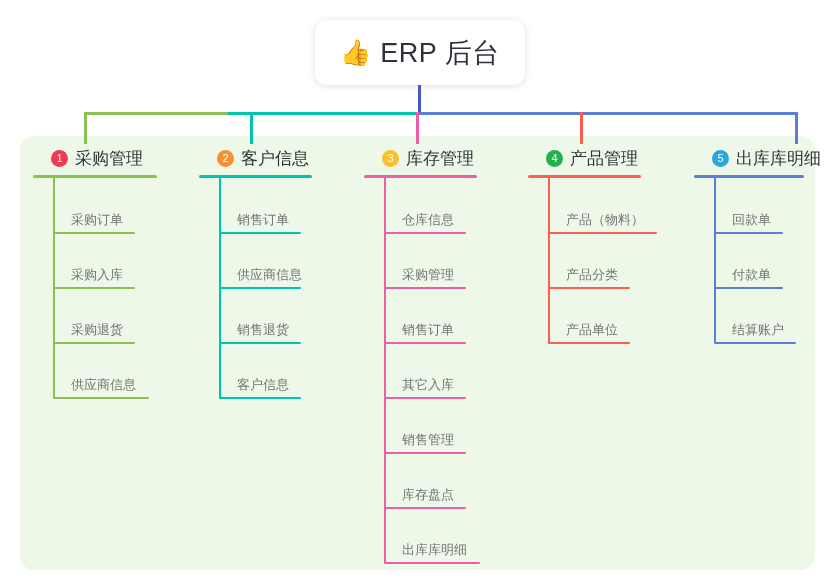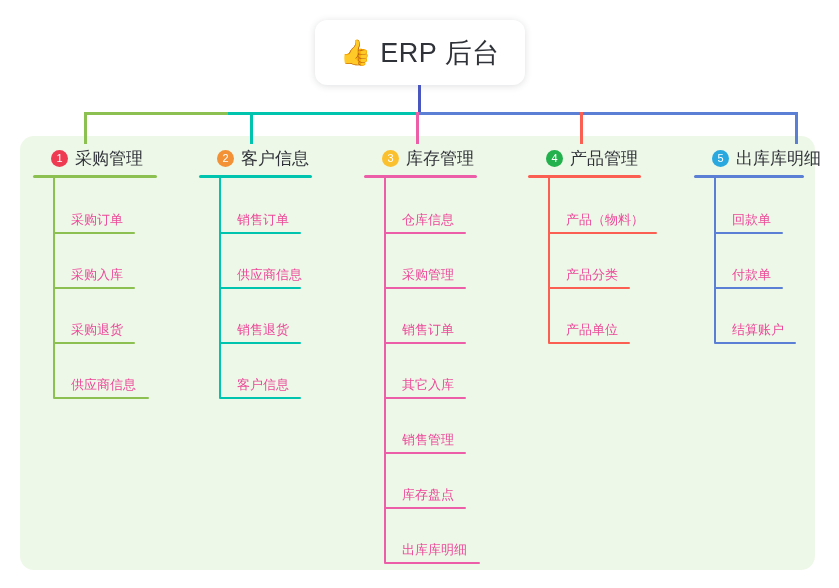--- a/index.html
+++ b/index.html
@@ -112,21 +112,21 @@
     top: 33px;
     width: 2px;
   }
 
   .leaf {
     position: absolute;
     left: 20px;
   }
   .leaf-label {
     font-size: 13px;
-    color: #ec4899;
+    color: #737373;
     white-space: nowrap;
     position: absolute;
     left: 18px;
     top: 0px;
   }
   .leaf-rule {
     position: absolute;
     left: 0px;
     top: 21px;
     height: 2px;

